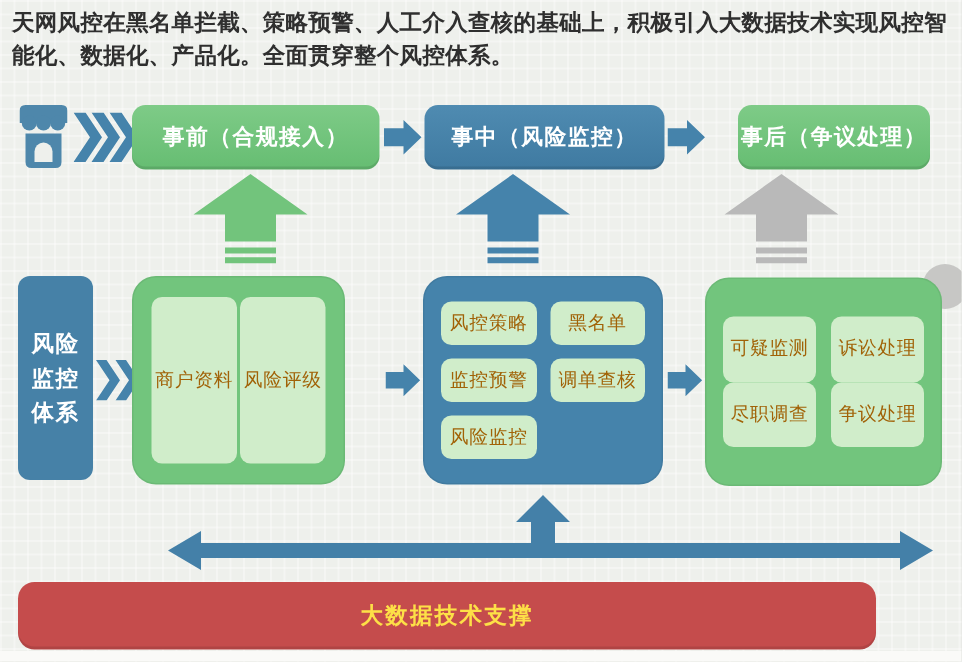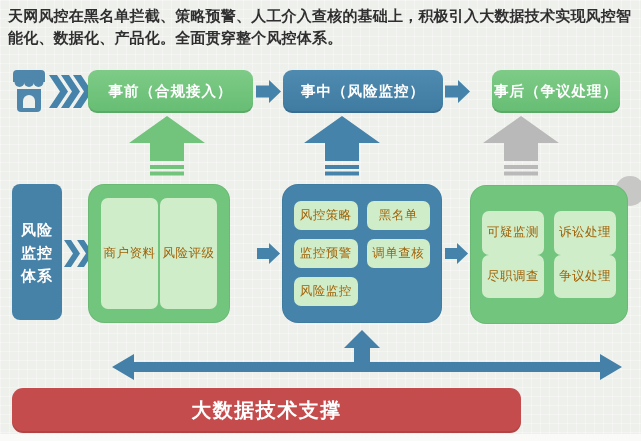--- a/index.html
+++ b/index.html
@@ -47,23 +47,23 @@
   }
   .pillar-text{
     width:36px;color:#ffffff;font-size:15px;font-weight:bold;line-height:23px;
     text-align:center;word-break:break-all;letter-spacing:1px;
   }
   .gray-circle{
     position:absolute;left:615px;top:176px;width:30px;height:30px;border-radius:50%;
     background:#c7c7c5;z-index:0;
   }
   .footer-bar{
-    position:absolute;left:12px;top:388px;width:509px;height:45px;border-radius:11px;
+    position:absolute;left:12px;top:388px;width:572px;height:45px;border-radius:11px;
     background:#c54c4c;display:flex;align-items:center;justify-content:center;
-    color:#ffffff;font-size:20px;font-weight:bold;letter-spacing:1.5px;
+    color:#fde047;font-size:15px;font-weight:bold;letter-spacing:1.5px;
     box-shadow:inset 0 -2px 0 rgba(0,0,0,.10);
   }
   .bottom-strip{position:absolute;left:0;top:434px;width:641px;height:7px;background:#fafaf8;}
   svg{display:block;}
 </style>
 </head>
 <body>
 
 <div class="canvas">
 

